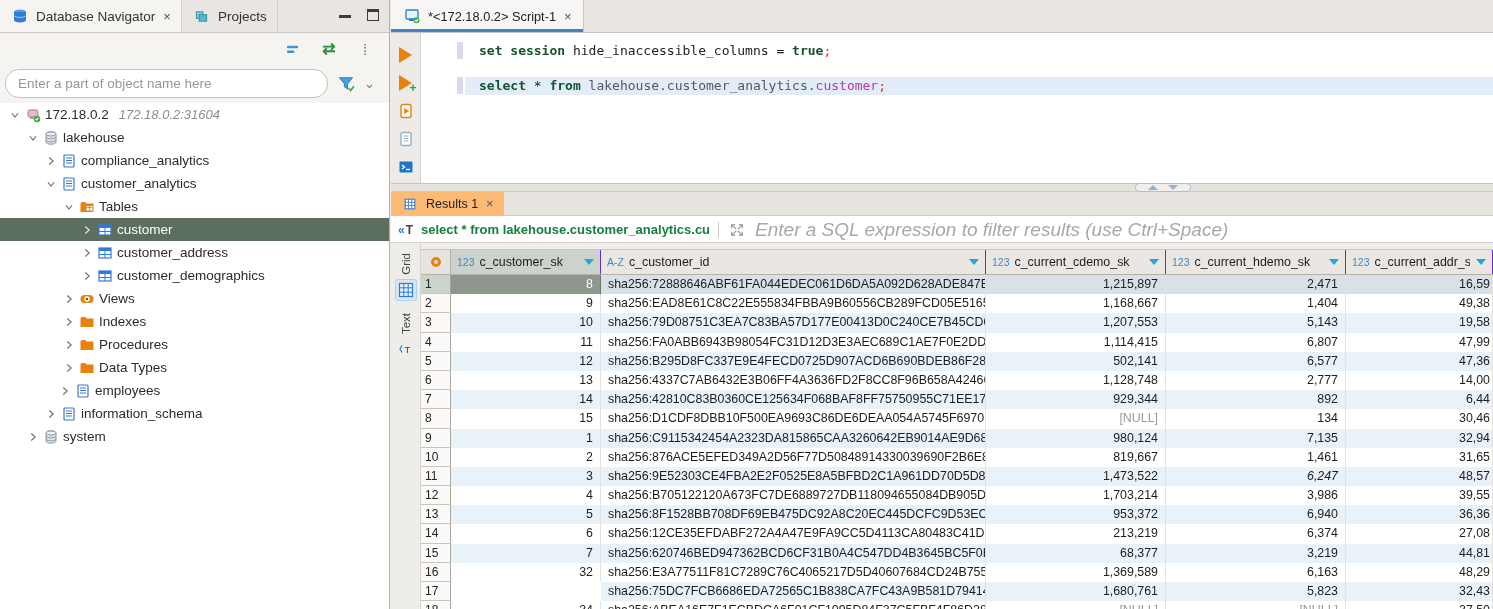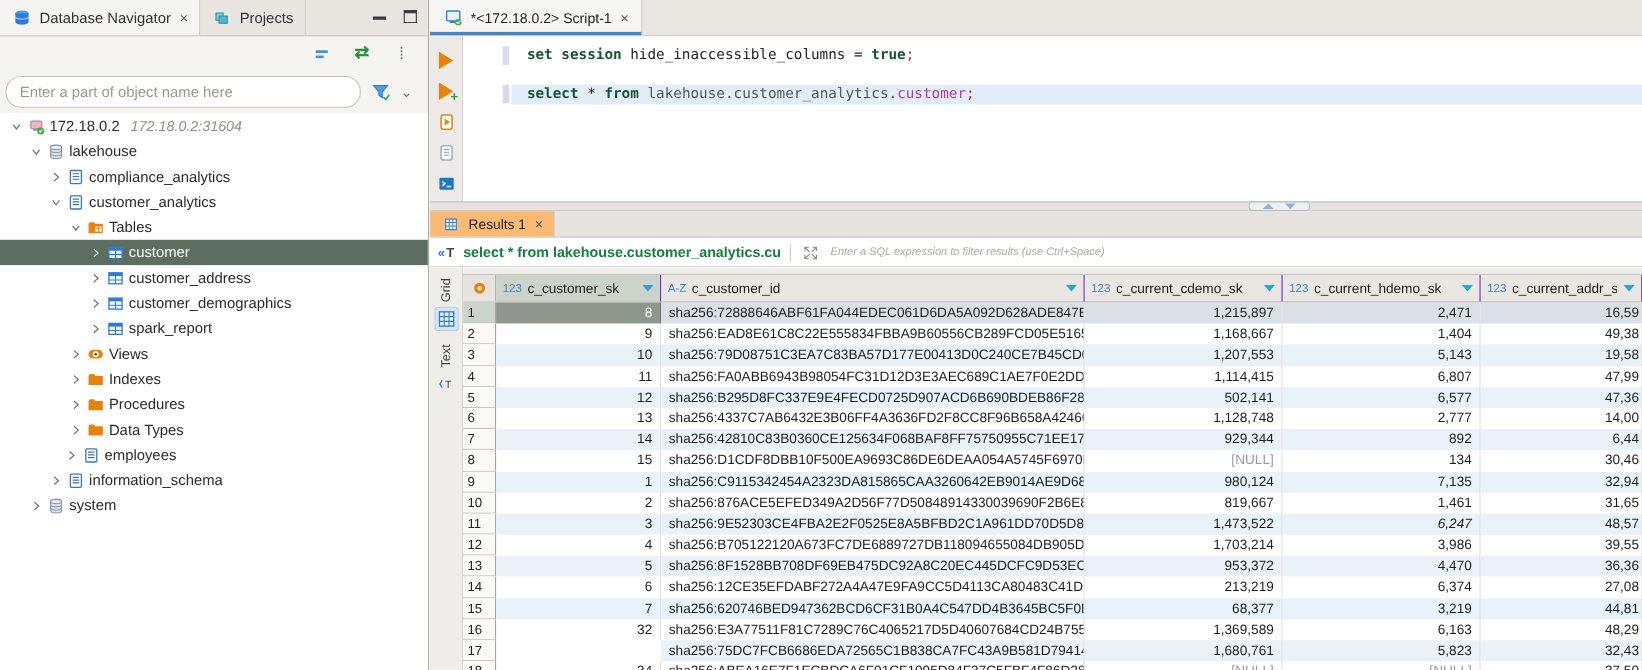--- a/index.html
+++ b/index.html
@@ -54,21 +54,21 @@
   .sash{position:absolute;left:744px;top:-1px;width:56px;height:9px;background:#f1efec;border:1px solid #a8bfd6;border-radius:4px;display:flex;align-items:center;justify-content:center;gap:10px}
   .tri-up{width:0;height:0;border-left:5px solid transparent;border-right:5px solid transparent;border-bottom:5px solid #8fb0d8}
   .tri-down{width:0;height:0;border-left:5px solid transparent;border-right:5px solid transparent;border-top:5px solid #8fb0d8}
   .res-tabbar{position:absolute;top:192px;left:0;right:0;height:24px;background:#e7e4e0;border-bottom:1px solid #cdc9c5;display:flex}
   .res-tab{display:flex;align-items:center;gap:6px;padding:0 9px;background:#fdba74;border-right:1px solid #c9c5c1;font-size:12.5px;color:#222}
   .res-filter{position:absolute;top:217px;left:0;right:0;height:26px;background:#fff;border-bottom:1px solid #d6d3cf;display:flex;align-items:center;padding-left:7px;gap:8px}
   .sqlficon{font-size:12px;font-weight:bold;color:#444}
   .sqlficon b{color:#2f7bd9;margin-right:1px}
   .fquery{color:#15803d;font-weight:bold;font-size:13px;white-space:nowrap}
   .fsep{width:1px;height:16px;background:#ccc9c5}
-  .fplaceholder{color:#aba8a2;font-style:italic;font-size:10px;white-space:nowrap}
+  .fplaceholder{color:#aba8a2;font-style:italic;font-size:19px;white-space:nowrap}
   .res-body{position:absolute;top:243px;left:0;right:0;bottom:0;display:flex}
   .vstrip{width:30px;background:#efede9;border-right:1px solid #d8d5d1;display:flex;flex-direction:column;align-items:center;padding-top:6px;flex:none}
   .vlabel{writing-mode:vertical-rl;transform:rotate(180deg);font-size:11.5px;color:#444;margin:4px 0}
   .vicon{width:22px;height:22px;display:flex;align-items:center;justify-content:center;margin-bottom:8px}
   .vicon.sel{background:#d7e6f5;border:1px solid #b5cfe8;border-radius:3px}
   .grid{flex:1;position:relative;background:#fff;overflow:hidden}
   .gspacer{height:6px;background:#f1efec}
   .ghead{display:flex;height:26px;background:#eae7e3;border-bottom:1px solid #b5b2ae;border-top:1px solid #c8c5c1}
   .corner{width:30px;flex:none;border-right:1px solid #b5b2ae;display:flex;align-items:center;justify-content:center;background:#e7e4e0}
   .ring{width:10px;height:10px;border:3px solid #e8820c;border-radius:50%}
@@ -257,35 +257,20 @@
           </span>
           <span class="ticn">
             <svg width="16" height="16" viewBox="0 0 16 16">
               <rect x="2" y="3" width="12" height="10" fill="#fff" stroke="#2f7bd9" stroke-width="1.2"></rect>
               <rect x="2" y="3" width="12" height="3" fill="#2f7bd9"></rect>
               <path d="M8 6 v7 M2 9.5 h12" stroke="#2f7bd9"></path>
             </svg>
           </span>
           <span class="tlabel">customer_demographics</span>
         </div>
-        <div class="tree-row" style="padding-left: 78px;">
-          <span class="chev">
-            <svg width="14" height="14" viewBox="0 0 16 16">
-              <path d="M6 4 L10.5 8 L6 12" stroke="#707070" fill="none" stroke-width="1.3"></path>
-            </svg>
-          </span>
-          <span class="ticn">
-            <svg width="16" height="16" viewBox="0 0 16 16">
-              <rect x="2" y="3" width="12" height="10" fill="#fff" stroke="#2f7bd9" stroke-width="1.2"></rect>
-              <rect x="2" y="3" width="12" height="3" fill="#2f7bd9"></rect>
-              <path d="M8 6 v7 M2 9.5 h12" stroke="#2f7bd9"></path>
-            </svg>
-          </span>
-          <span class="tlabel">spark_report</span>
-        </div>
         <div class="tree-row" style="padding-left: 60px;">
           <span class="chev">
             <svg width="14" height="14" viewBox="0 0 16 16">
               <path d="M6 4 L10.5 8 L6 12" stroke="#707070" fill="none" stroke-width="1.3"></path>
             </svg>
           </span>
           <span class="ticn">
             <svg width="16" height="16" viewBox="0 0 16 16">
               <rect x="1.5" y="4" width="13" height="8" rx="4" fill="#e8820c"></rect>
               <circle cx="8" cy="8" r="2.7" fill="#fff"></circle>
@@ -612,21 +597,21 @@
               <div class="gcell" style="width: 385px;">sha256:B705122120A673FC7DE6889727DB118094655084DB905D527</div>
               <div class="gcell numr" style="width: 180px;">1,703,214</div>
               <div class="gcell numr" style="width: 180px;">3,986</div>
               <div class="gcell numr edge" style="width: 147px;">39,55</div>
             </div>
             <div class="grow stripe">
               <div class="rnum">13</div>
               <div class="gcell numr" style="width: 150px;">5</div>
               <div class="gcell" style="width: 385px;">sha256:8F1528BB708DF69EB475DC92A8C20EC445DCFC9D53ECF34</div>
               <div class="gcell numr" style="width: 180px;">953,372</div>
-              <div class="gcell numr" style="width: 180px;">4,470</div>
+              <div class="gcell numr" style="width: 180px;">6,940</div>
               <div class="gcell numr edge" style="width: 147px;">36,36</div>
             </div>
             <div class="grow">
               <div class="rnum">14</div>
               <div class="gcell numr" style="width: 150px;">6</div>
               <div class="gcell" style="width: 385px;">sha256:12CE35EFDABF272A4A47E9FA9CC5D4113CA80483C41D17C8</div>
               <div class="gcell numr" style="width: 180px;">213,219</div>
               <div class="gcell numr" style="width: 180px;">6,374</div>
               <div class="gcell numr edge" style="width: 147px;">27,08</div>
             </div>

